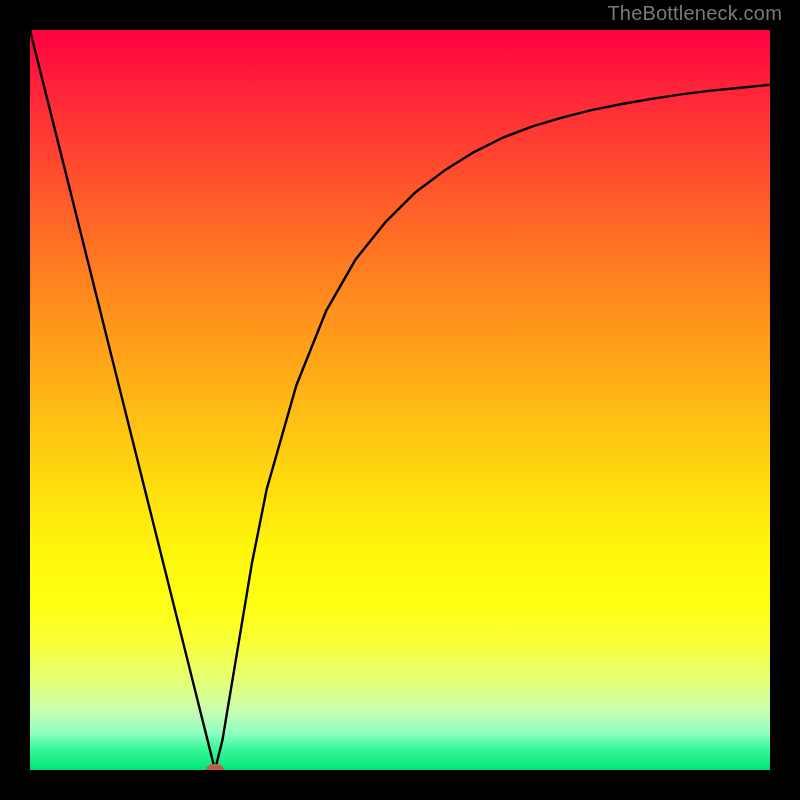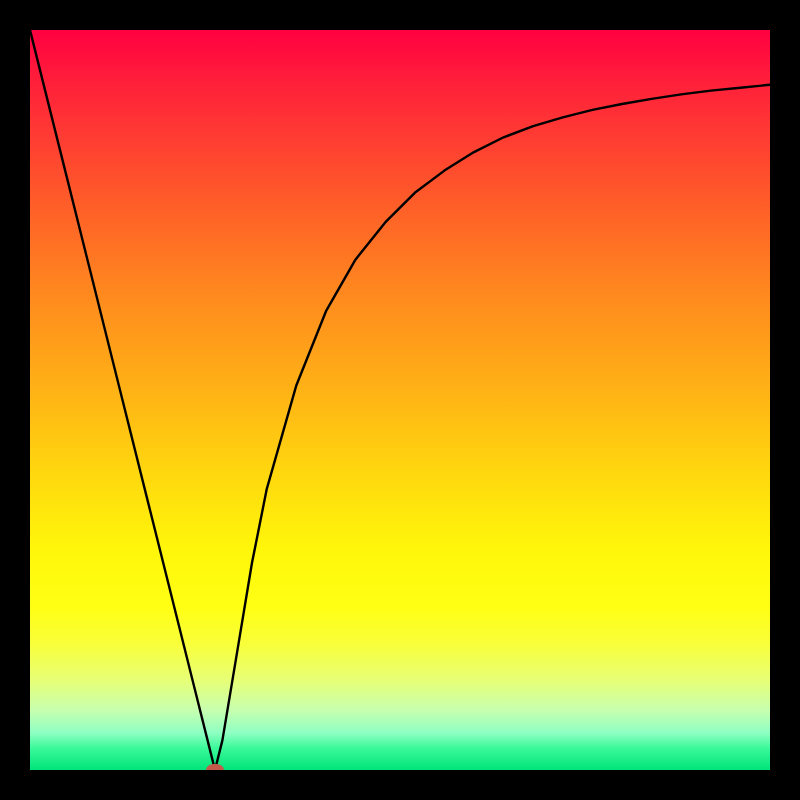--- a/index.html
+++ b/index.html
@@ -70,20 +70,21 @@
     border-radius: 50% / 60%;
     transform: translate(-50%, -50%);
     z-index: 5;
   }
 </style>
 </head>
 <body>
 
 <div class="frame">
 
+  <div class="watermark">TheBottleneck.com</div>
 
   <div class="plot-area">
     <div class="gradient"></div>
 
     <svg class="curve-layer" viewBox="0 0 740 740" preserveAspectRatio="none">
       <path fill="none" stroke="#000000" stroke-width="2.4" stroke-linejoin="round" stroke-linecap="round" d="M0.00 0.00 L29.60 118.40 L59.20 236.80 L88.80 355.20 L118.40 473.60 L148.00 592.00 L162.80 651.20 L177.60 710.40 L185.00 740.00 L192.40 710.40 L207.20 621.60 L222.00 532.80 L236.80 458.80 L266.40 355.20 L296.00 281.20 L325.60 229.40 L355.20 192.40 L384.80 162.80 L414.40 140.60 L444.00 122.10 L473.60 107.30 L503.20 96.20 L532.80 87.32 L562.40 79.92 L592.00 74.00 L621.60 68.82 L651.20 64.38 L680.80 60.68 L710.40 57.72 L740.00 54.76"></path>
     </svg>
 
     <div class="marker" style="left: 185px; top: 740px; background: rgb(196, 90, 75);"></div>
   </div>

